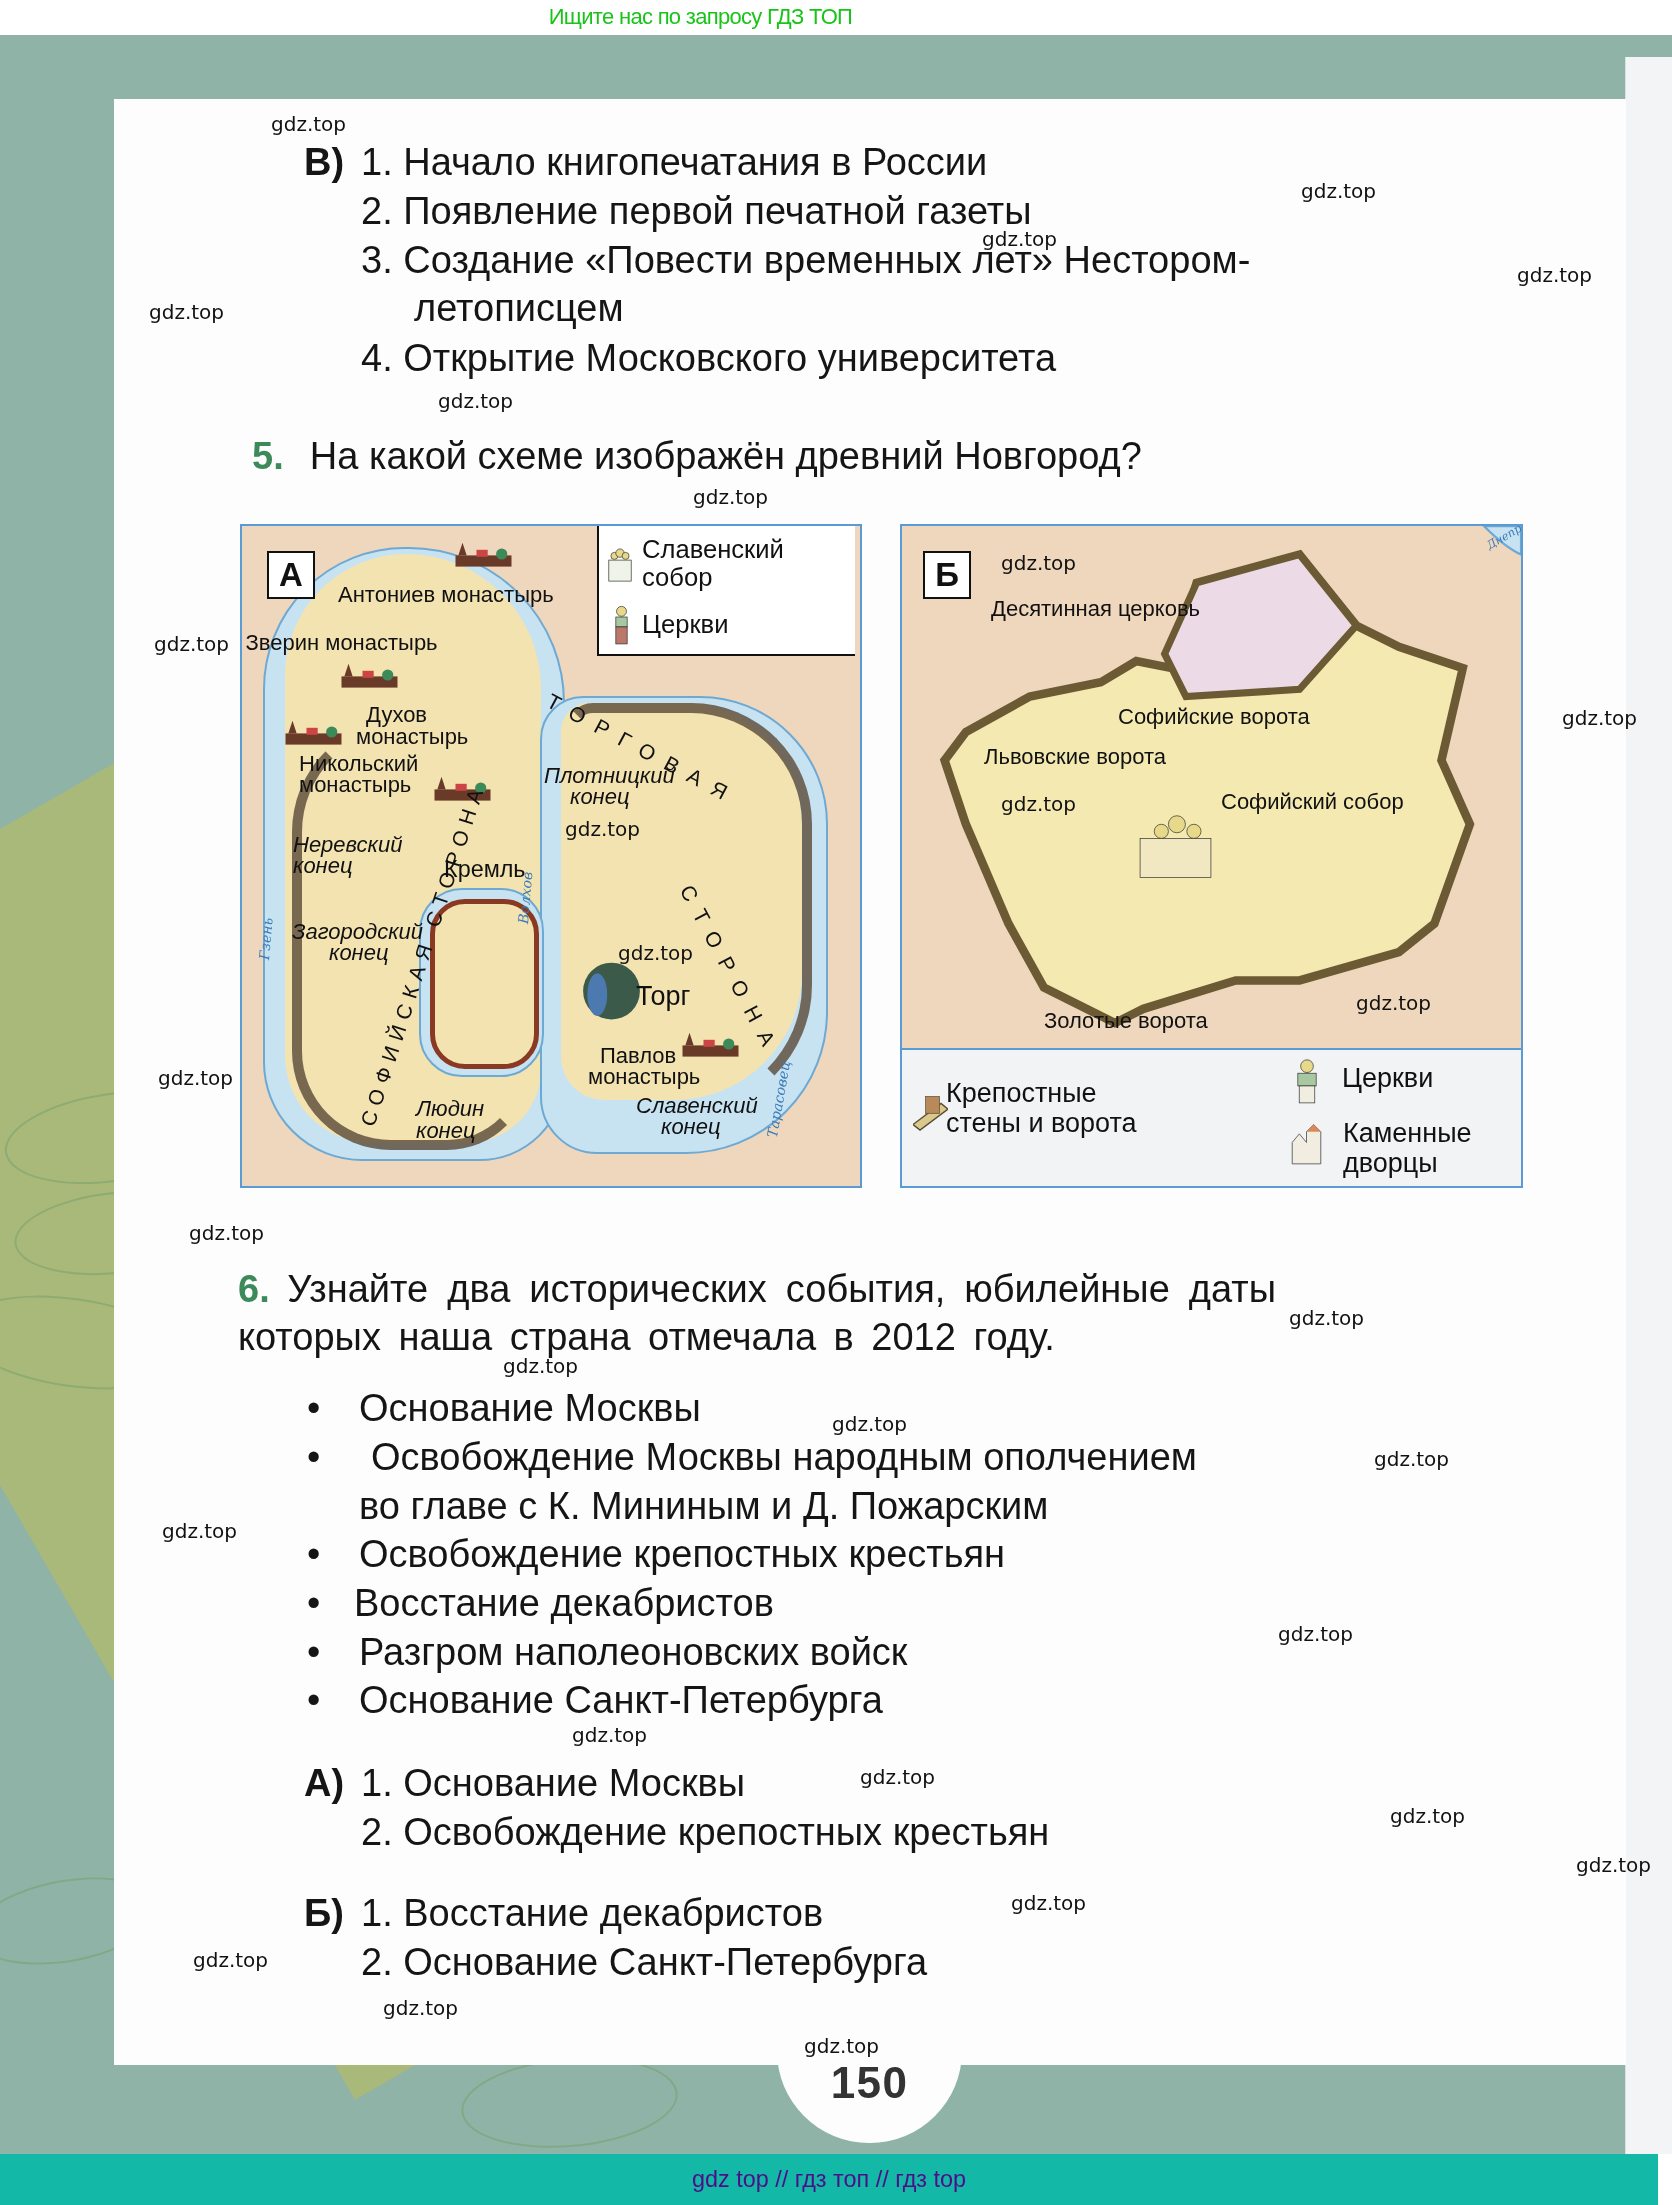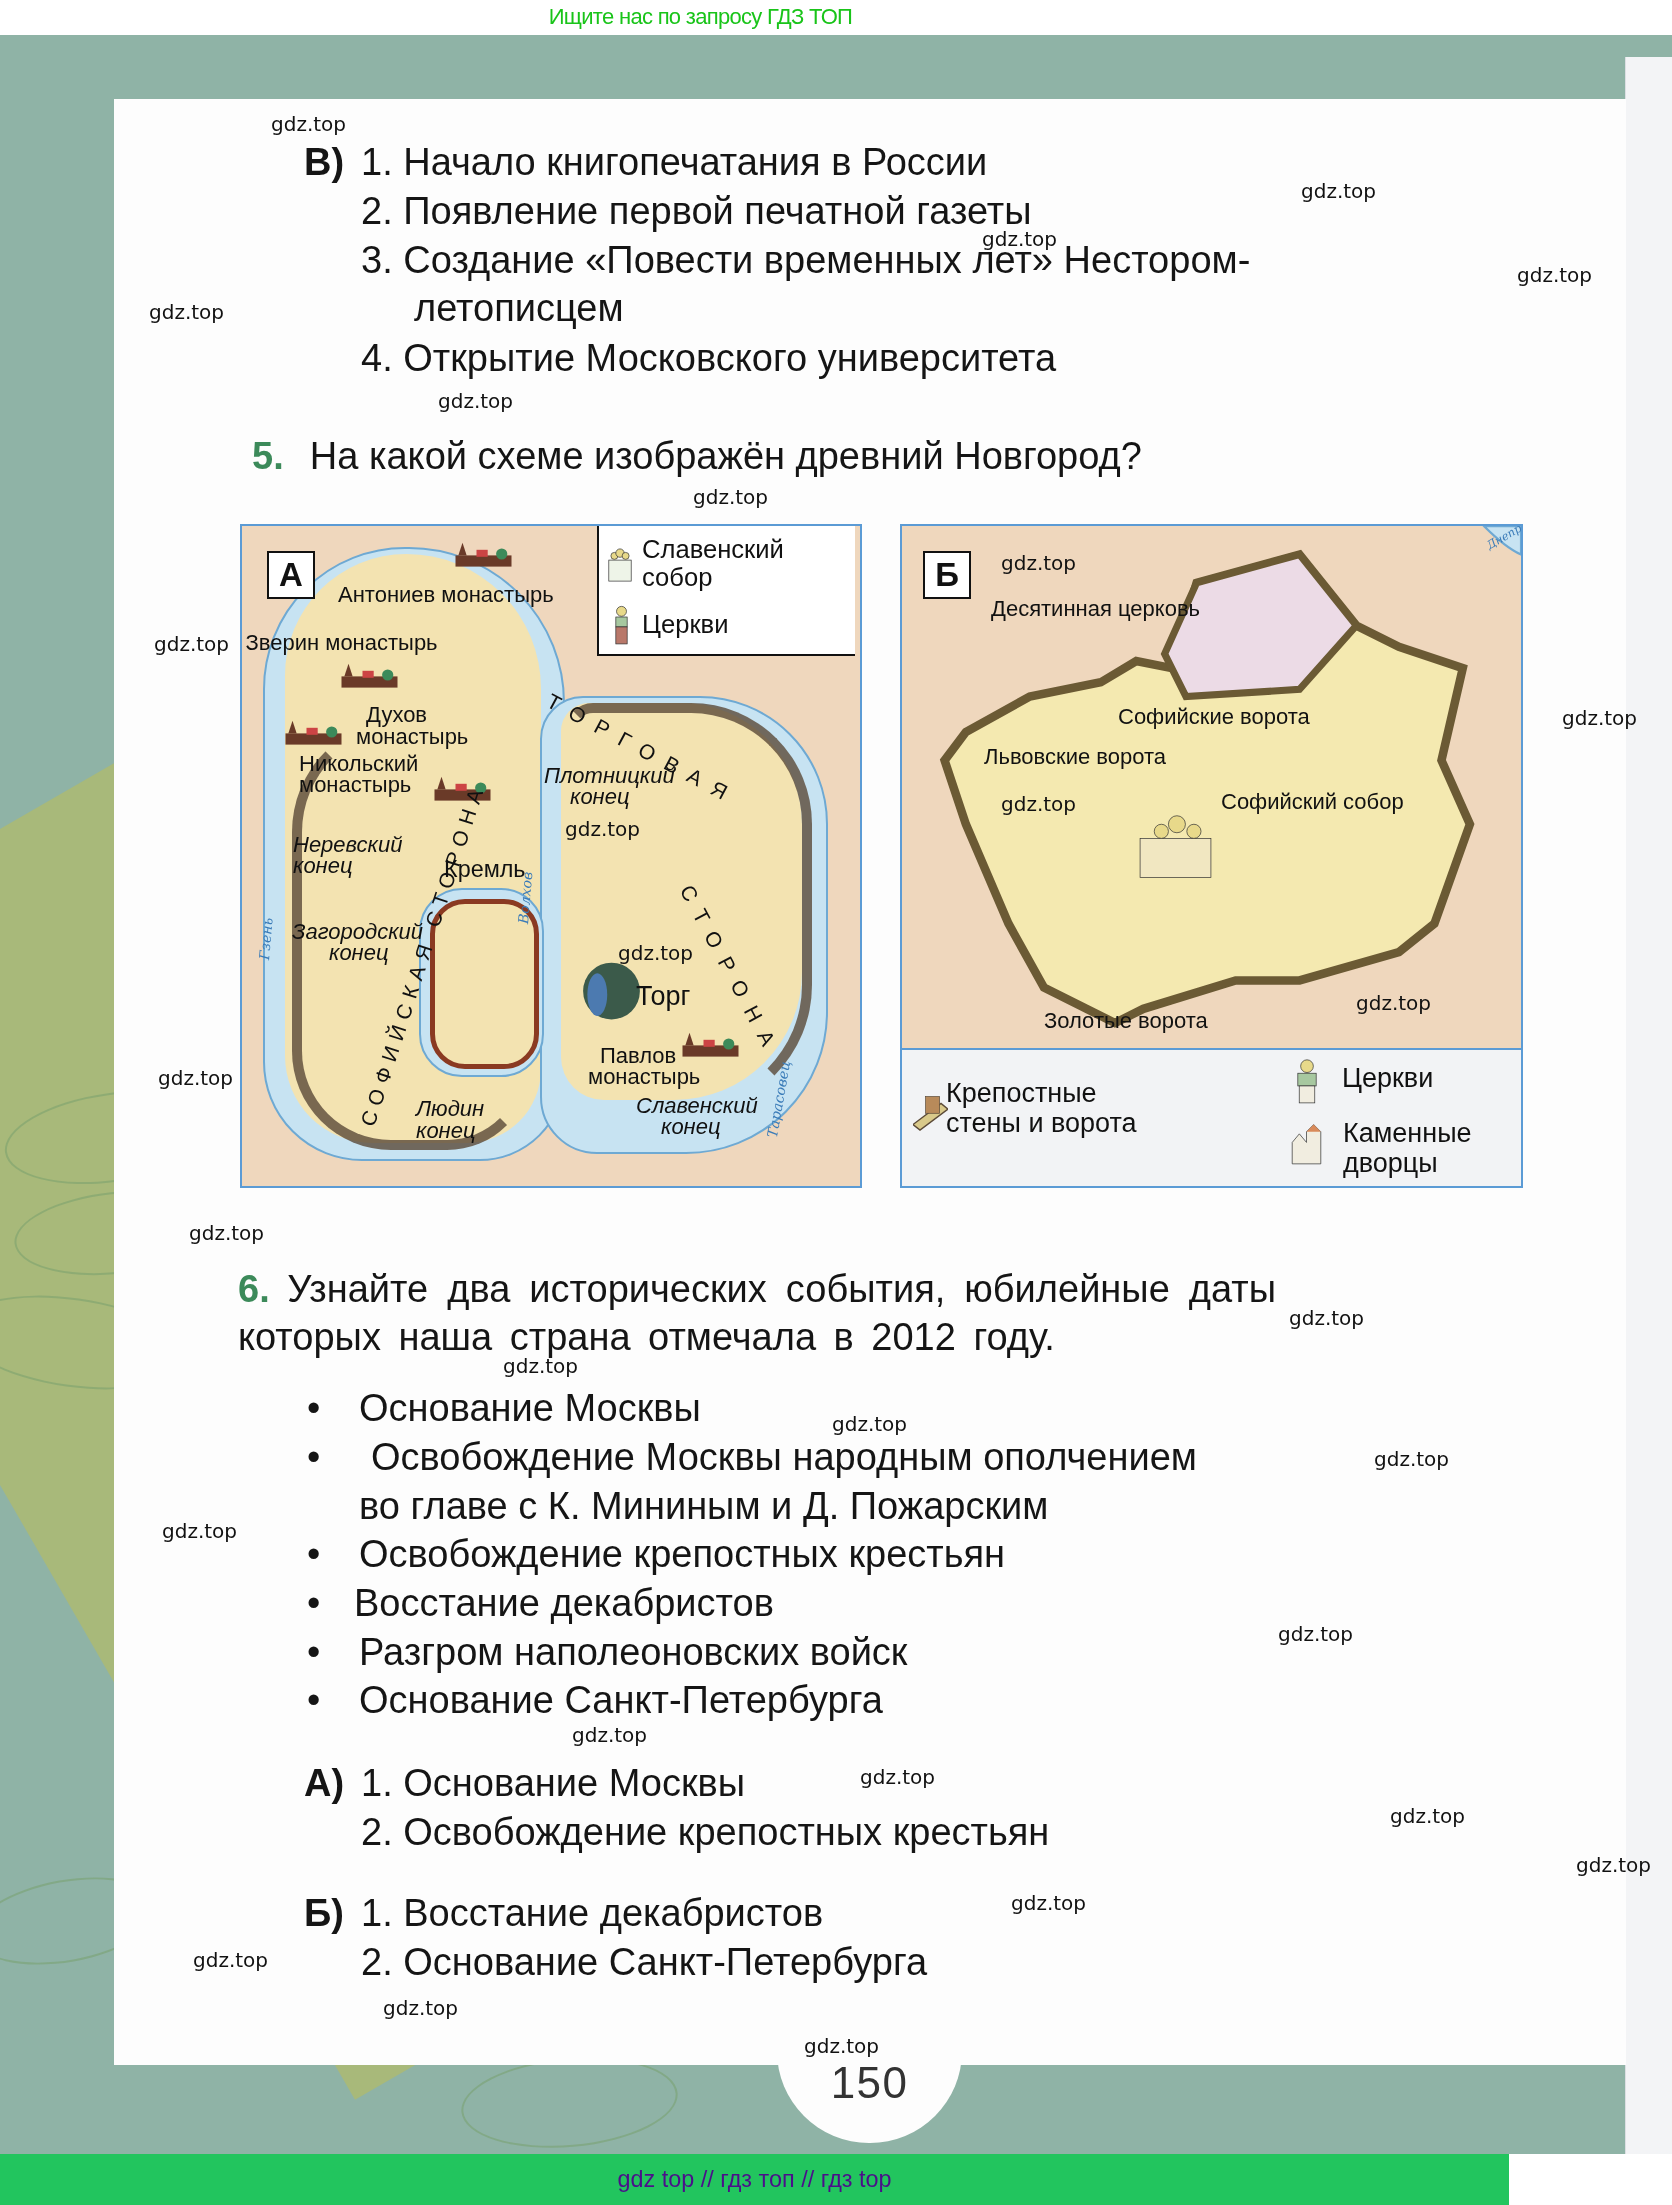--- a/index.html
+++ b/index.html
@@ -5,22 +5,22 @@
   html,body{margin:0;padding:0;}
   body{width:1673px;height:2205px;position:relative;overflow:hidden;background:#ffffff;font-family:"Liberation Sans",sans-serif;color:#111;}
   .topbar{position:absolute;left:0;top:0;width:1401px;height:35px;background:#fff;text-align:center;}
   .topbar span{font-family:"Liberation Sans Narrow","Liberation Sans",sans-serif;color:#19c419;font-size:22px;line-height:33px;letter-spacing:-0.7px;}
   .bg{position:absolute;left:0;top:35px;width:1673px;height:2119px;background:#8fb3a6;overflow:hidden;}
   .bg-green{position:absolute;left:-284px;top:958px;width:923px;height:1278px;background:#a8b97a;transform:rotate(-30deg);transform-origin:0 0;}
   .leaf{position:absolute;border:2.1px solid rgba(120,160,110,.55);border-radius:50%;}
   .right-page{position:absolute;left:1625px;top:57px;width:48px;height:2097px;background:#f3f4f6;border-left:1.4px solid #dcdfe3;}
   .page{position:absolute;left:114px;top:99px;width:1512px;height:1966px;background:#fdfdfd;}
   .pg-circle{position:absolute;left:777px;top:1987px;width:185px;height:156px;border-radius:0 0 92px 92px;background:#fdfdfd;}
-  .pg-num{position:absolute;left:777px;top:2058px;width:185px;text-align:center;font-size:44px;font-weight:normal;color:#333;letter-spacing:1.4px;}
-  .bottombar{position:absolute;left:0;top:2154px;width:1509px;height:51px;background:#22c55e;text-align:center;}
+  .pg-num{position:absolute;left:777px;top:2058px;width:185px;text-align:center;font-size:44px;font-weight:bold;color:#333;letter-spacing:1.4px;}
+  .bottombar{position:absolute;left:0;top:2154px;width:1658px;height:51px;background:#14b8a6;text-align:center;}
   .bottombar span{color:#4b0f8a;font-size:23.4px;line-height:51px;font-family:"Liberation Sans Narrow","Liberation Sans",sans-serif;}
   .wm{position:absolute;font-size:20px;color:#111;font-family:"DejaVu Sans",sans-serif;}
   .txt{position:absolute;font-size:38px;line-height:48px;white-space:nowrap;color:#151515;font-family:"Liberation Sans",sans-serif;}
   .num-green{color:#3c8a5a;font-weight:bold;}
   .lbl-bold{font-weight:bold;}
   .bullet{display:inline-block;width:24px;}
   
   .map{position:absolute;border:2.8px solid #5b9bd5;background:#efd7bd;overflow:hidden;}
   .map-letter{position:absolute;width:44px;height:44px;border:2.8px solid #111;background:#fff;font-size:33px;font-weight:bold;text-align:center;line-height:44px;}
   .ml{position:absolute;font-size:22px;white-space:nowrap;color:#111;line-height:24px;}

